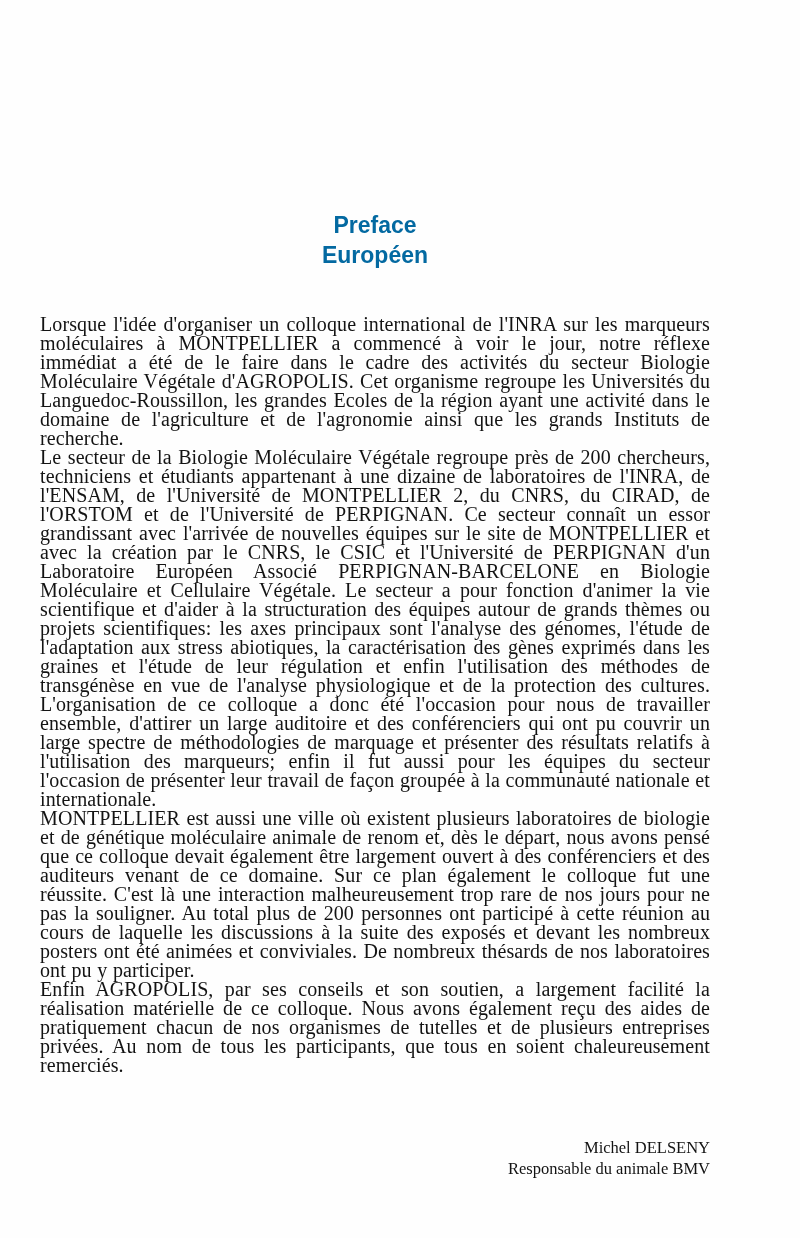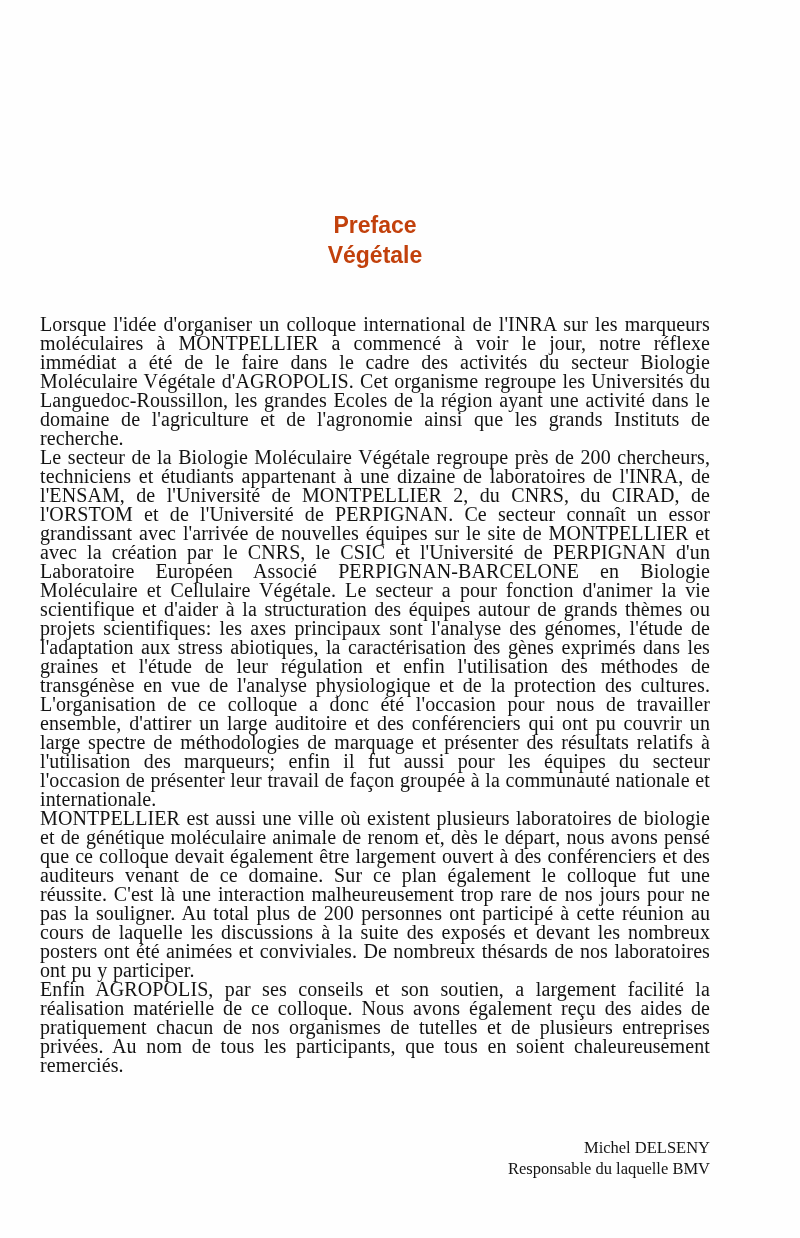--- a/index.html
+++ b/index.html
@@ -21,21 +21,21 @@
     left: 40px;
     top: 210px;
     width: 670px;
   }
   .title-block {
     text-align: center;
     font-family: "Liberation Sans", sans-serif;
     font-weight: bold;
     font-size: 23px;
     line-height: 30px;
-    color: #c2410c;
+    color: #0369a1;
     margin: 0 0 0 0;
   }
   .title-line {
     display: block;
   }
   .body-text {
     margin-top: 45px;
   }
   .body-text p {
     margin: 0;
@@ -56,29 +56,29 @@
   }
 </style>
 </head>
 <body>
 
 <div class="page">
   <div class="content">
 
     <h1 class="title-block">
       <span class="title-line">Preface</span>
-      <span class="title-line">Végétale</span>
+      <span class="title-line">Européen</span>
     </h1>
 
     <div class="body-text">
       <p>Lorsque l'idée d'organiser un colloque international de l'INRA sur les marqueurs moléculaires à MONTPELLIER a commencé à voir le jour, notre réflexe immédiat a été de le faire dans le cadre des activités du secteur Biologie Moléculaire Végétale d'AGROPOLIS. Cet organisme regroupe les Universités du Languedoc-Roussillon, les grandes Ecoles de la région ayant une activité dans le domaine de l'agriculture et de l'agronomie ainsi que les grands Instituts de recherche.</p>
       <p>Le secteur de la Biologie Moléculaire Végétale regroupe près de 200 chercheurs, techniciens et étudiants appartenant à une dizaine de laboratoires de l'INRA, de l'ENSAM, de l'Université de MONTPELLIER 2, du CNRS, du CIRAD, de l'ORSTOM et de l'Université de PERPIGNAN. Ce secteur connaît un essor grandissant avec l'arrivée de nouvelles équipes sur le site de MONTPELLIER et avec la création par le CNRS, le CSIC et l'Université de PERPIGNAN d'un Laboratoire Européen Associé PERPIGNAN-BARCELONE en Biologie Moléculaire et Cellulaire Végétale. Le secteur a pour fonction d'animer la vie scientifique et d'aider à la structuration des équipes autour de grands thèmes ou projets scientifiques: les axes principaux sont l'analyse des génomes, l'étude de l'adaptation aux stress abiotiques, la caractérisation des gènes exprimés dans les graines et l'étude de leur régulation et enfin l'utilisation des méthodes de transgénèse en vue de l'analyse physiologique et de la protection des cultures. L'organisation de ce colloque a donc été l'occasion pour nous de travailler ensemble, d'attirer un large auditoire et des conférenciers qui ont pu couvrir un large spectre de méthodologies de marquage et présenter des résultats relatifs à l'utilisation des marqueurs; enfin il fut aussi pour les équipes du secteur l'occasion de présenter leur travail de façon groupée à la communauté nationale et internationale.</p>
       <p>MONTPELLIER est aussi une ville où existent plusieurs laboratoires de biologie et de génétique moléculaire animale de renom et, dès le départ, nous avons pensé que ce colloque devait également être largement ouvert à des conférenciers et des auditeurs venant de ce domaine. Sur ce plan également le colloque fut une réussite. C'est là une interaction malheureusement trop rare de nos jours pour ne pas la souligner. Au total plus de 200 personnes ont participé à cette réunion au cours de laquelle les discussions à la suite des exposés et devant les nombreux posters ont été animées et conviviales. De nombreux thésards de nos laboratoires ont pu y participer.</p>
       <p>Enfin AGROPOLIS, par ses conseils et son soutien, a largement facilité la réalisation matérielle de ce colloque. Nous avons également reçu des aides de pratiquement chacun de nos organismes de tutelles et de plusieurs entreprises privées. Au nom de tous les participants, que tous en soient chaleureusement remerciés.</p>
     </div>
 
     <div class="signature-block">
       <span class="signature-line">Michel DELSENY</span>
-      <span class="signature-line">Responsable du laquelle BMV</span>
+      <span class="signature-line">Responsable du animale BMV</span>
     </div>
 
   </div>
 </div>
 
 </body></html>

